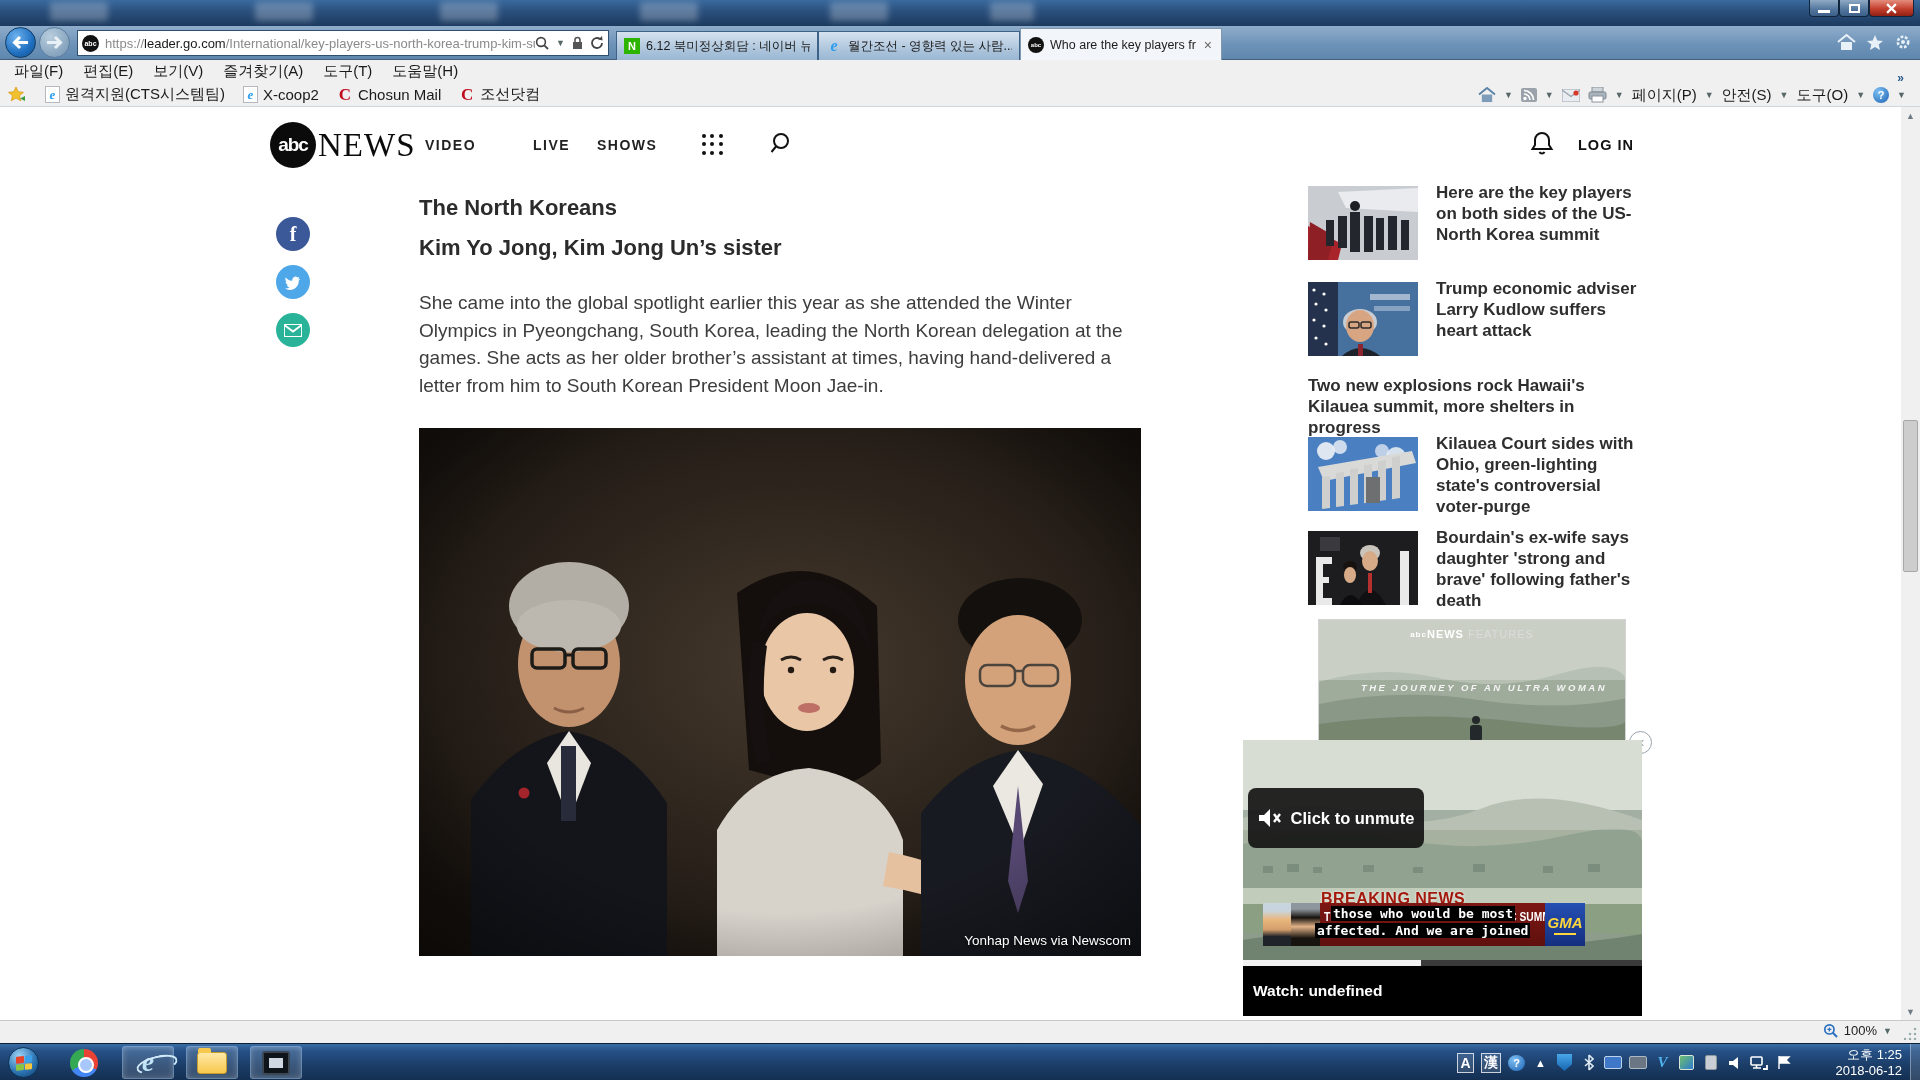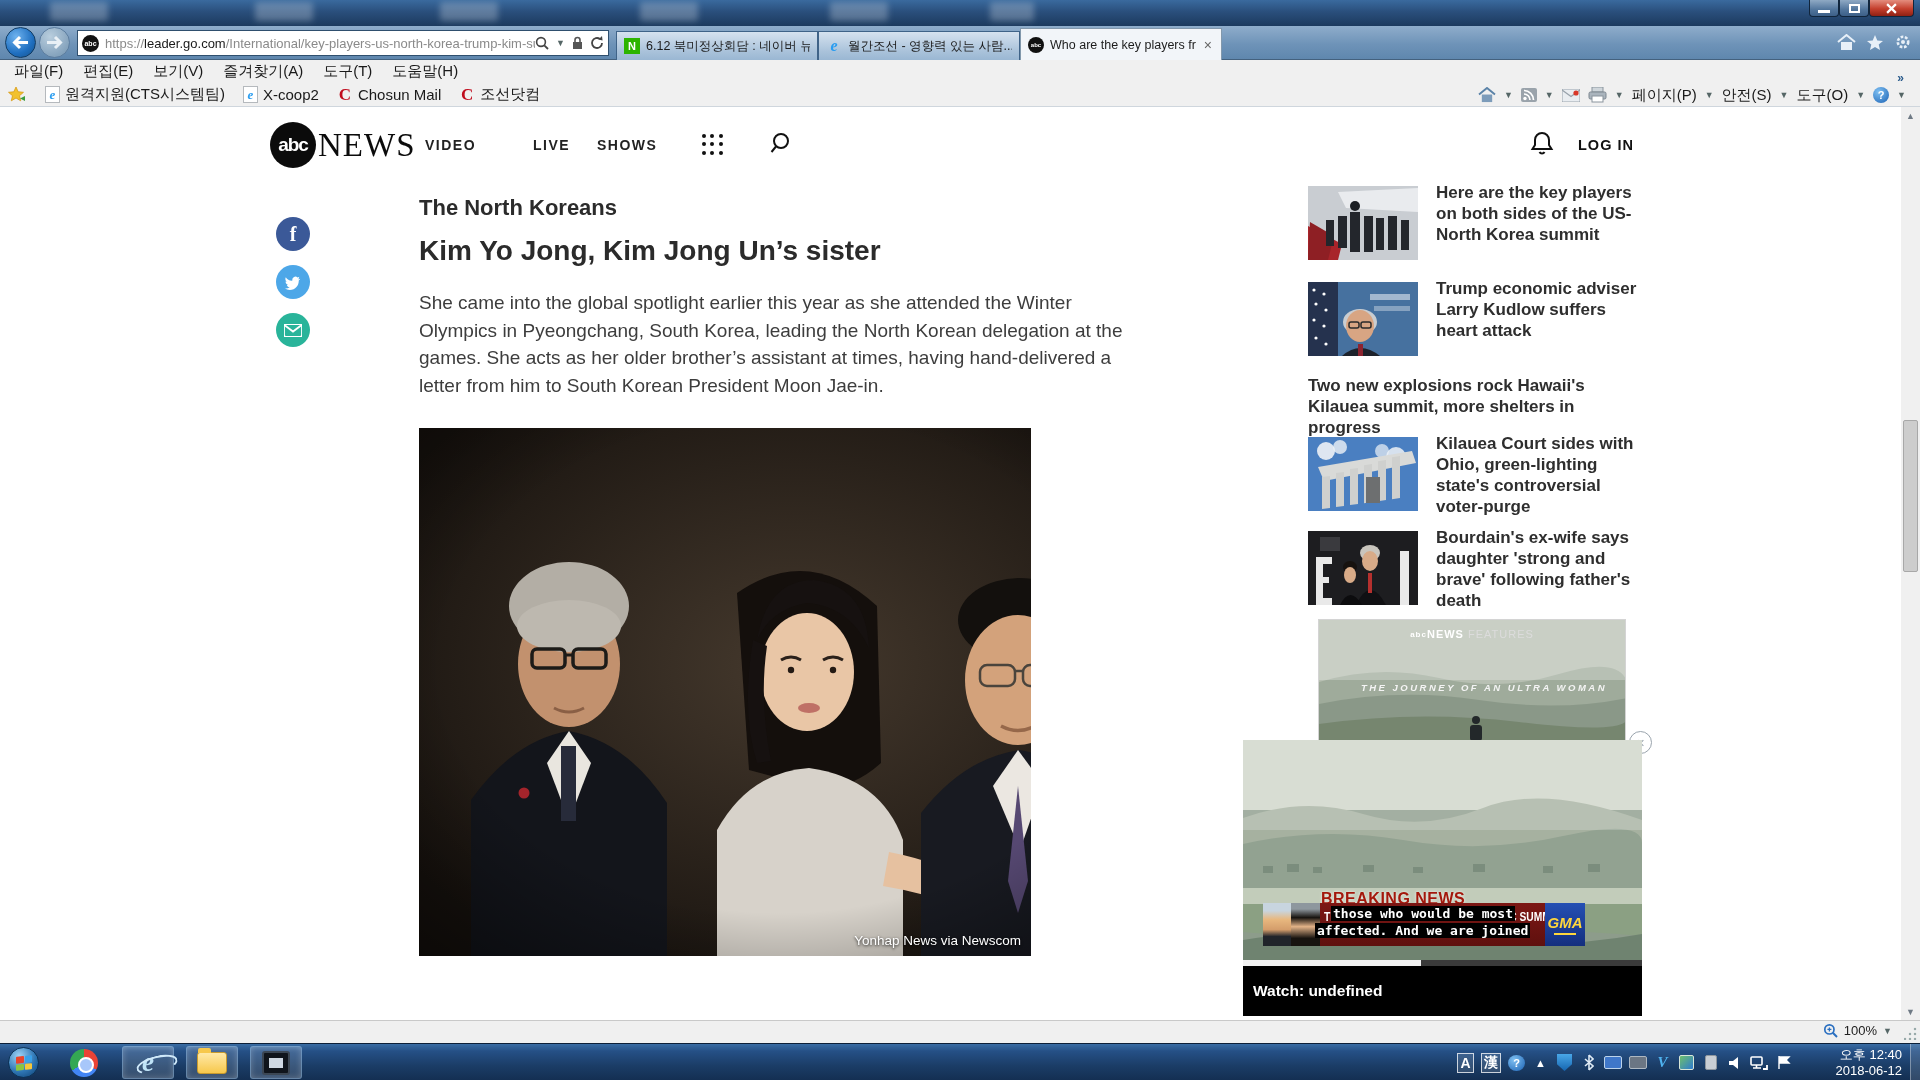--- a/index.html
+++ b/index.html
@@ -90,23 +90,23 @@
 
   
   .share { position:absolute; left:276px; width:34px; height:34px; border-radius:50%;
     display:flex; align-items:center; justify-content:center; color:#fff; font-weight:bold; }
   .share.fb { top:110px; background:#3b5998; font-family:"Liberation Serif",serif; font-size:20px; }
   .share.tw { top:158px; background:#4da7e8; }
   .share.em { top:206px; background:#29b49a; }
 
   
   .art-h1 { position:absolute; left:419px; top:88px; font-size:22px; font-weight:bold; color:#2b2b2b; }
-  .art-h2 { position:absolute; left:419px; top:128px; font-size:28px; font-weight:bold; color:#2b2b2b; }
+  .art-h2 { position:absolute; left:419px; top:128px; font-size:22px; font-weight:bold; color:#2b2b2b; }
   .art-p  { position:absolute; left:419px; top:182px; width:726px; font-size:19px; line-height:27.5px; color:#3d3d3d; }
-  .photo { position:absolute; left:419px; top:321px; width:612px; height:528px; background:#181411; overflow:hidden; }
+  .photo { position:absolute; left:419px; top:321px; width:722px; height:528px; background:#181411; overflow:hidden; }
   .credit { position:absolute; right:10px; bottom:8px; color:#fff; font-size:13.5px; text-shadow:0 1px 3px rgba(0,0,0,.9); }
   .caption { position:absolute; left:419px; top:864px; width:740px; font-size:13.5px; color:#5a5a5a; }
   .caption b { color:#3478c0; font-size:13.5px; }
 
   
   .side-item { position:absolute; left:1308px; width:334px; }
   .side-thumb { position:absolute; left:0; top:0; width:110px; height:74px; overflow:hidden; background:#888; }
   .side-head { position:absolute; left:128px; top:-4px; width:206px; font-size:17px; font-weight:bold;
     line-height:21px; color:#2e2e2e; }
   .side-head.wide { left:0; width:334px; }
@@ -616,20 +616,27 @@
               <rect x="170" y="127" width="10" height="6"></rect>
               <rect x="230" y="124" width="12" height="8"></rect>
               <rect x="300" y="126" width="10" height="7"></rect>
               <rect x="345" y="124" width="12" height="8"></rect>
             </g>
           <rect y="148" width="399" height="16" fill="#c2ccba"></rect>
           <path d="M0 164 H399 V196 Q300 186 200 194 T0 192 Z" fill="#8ba083"></path>
           <path d="M0 226 V200 Q100 184 200 198 T399 194 V226 Z" fill="#6f8370"></path>
           <rect width="399" height="90" fill="rgba(255,255,255,.2)"></rect>
         </svg>
+        <div class="unmute">
+          <svg width="24" height="20" viewBox="0 0 24 20">
+              <path d="M1 7 h5 l6-6 v18 l-6-6 H1 Z" fill="#fff"></path>
+              <path d="M16 6 L22 14 M22 6 L16 14" stroke="#fff" stroke-width="2.4"></path>
+            </svg>
+          <span>Click to unmute</span>
+        </div>
         <div class="lower3">
           <div class="breaking">BREAKING NEWS</div>
           <div class="l3row">
             <div class="l3-trump"></div>
             <div class="l3-kim"></div>
             <div class="l3-red">
               <div class="l3-head">TRUMP &amp; KIM HOURS FROM HISTORIC SUMMIT</div>
               <div class="l3-sub">WHAT IS NORTH KOREAN LEADER'S STRATEGY?</div>
             </div>
             <div class="l3-gma">
@@ -732,19 +739,19 @@
             <path d="M13 13 h4 v-4" fill="none" stroke="#fff" stroke-width="1.8"></path>
           </svg>
       </span>
       <span class="tray-ic">
         <svg width="14" height="15" viewBox="0 0 14 15">
             <path d="M2 1 V14 M2 2 h10 l-3 3 3 3 H2" fill="#fff" stroke="#fff" stroke-width="1.4"></path>
           </svg>
       </span>
     </div>
     <div class="clock">
-      <div>오후 12:40</div>
+      <div>오후 1:25</div>
       <div>2018-06-12</div>
     </div>
     <div class="showdesk"></div>
   </div>
 
 </div>
 
 </body></html>

